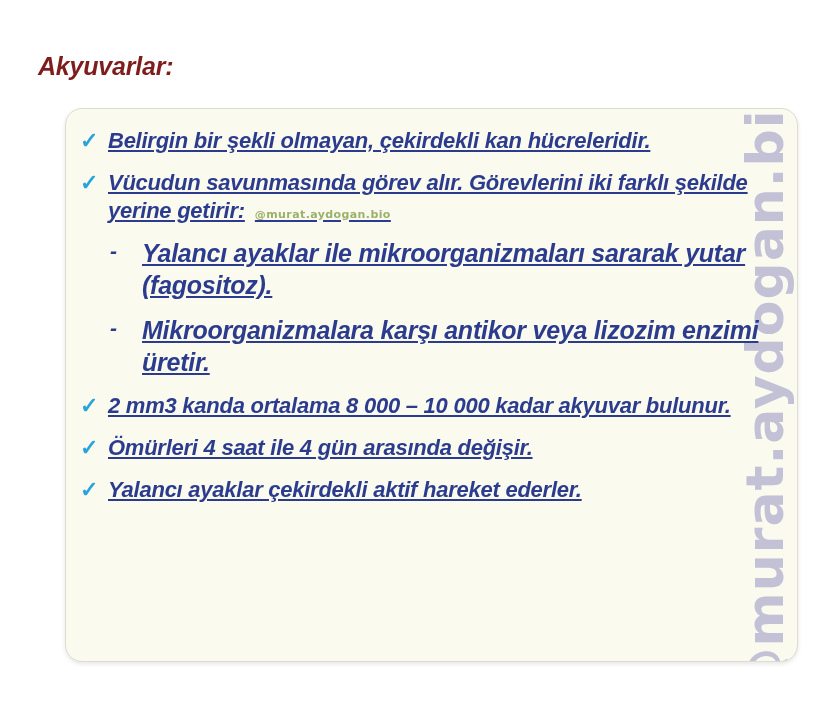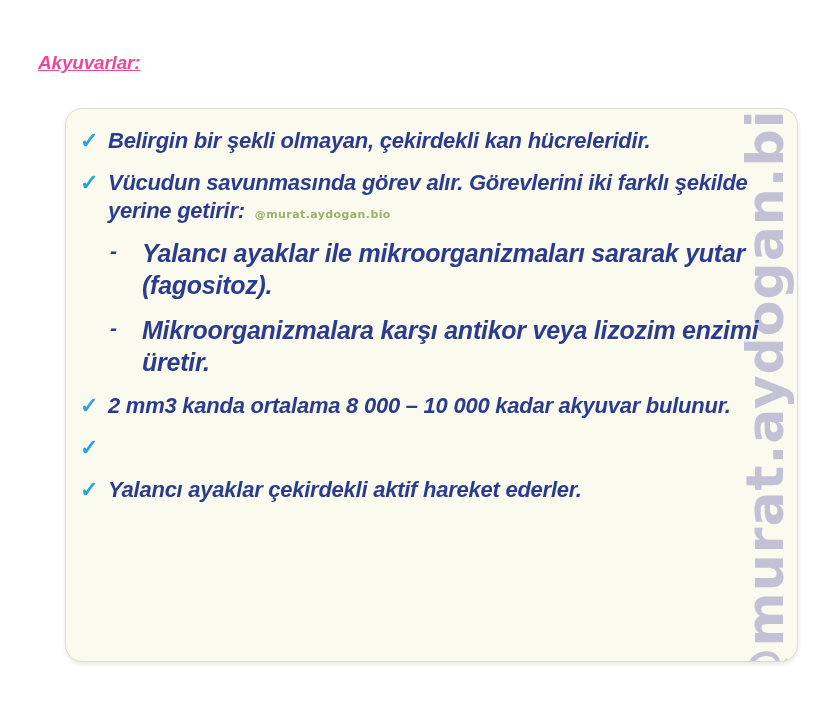--- a/index.html
+++ b/index.html
@@ -23,27 +23,26 @@
     width: 828px;
     height: 716px;
     background: #ffffff;
   }
 
   
   #heading {
     position: absolute;
     left: 38px;
     top: 52px;
-    font-size: 19px;
+    font-size: 25px;
     font-weight: bold;
     font-style: italic;
-    color: #ec4899;
+    color: #7f1d1d;
     letter-spacing: -0.2px;
     white-space: nowrap;
-    text-decoration: underline;
   }
 
   
   #card {
     position: absolute;
     left: 65px;
     top: 108px;
     width: 733px;
     height: 554px;
     box-sizing: border-box;
@@ -122,20 +121,21 @@
   }
 
   .text {
     flex: 1 1 auto;
     color: #2b3c8e;
     font-weight: bold;
     font-style: italic;
     font-size: 22px;
     line-height: 1.26;
     letter-spacing: -0.25px;
+    text-decoration: underline;
   }
   .item.level-2 .text {
     font-size: 25px;
   }
 
   .inline-watermark {
     font-size: 11px;
     font-weight: bold;
     font-style: normal;
     color: #9ab16b;
@@ -174,20 +174,21 @@
         <div class="item level-2">
           <span class="marker dash">-</span>
           <span class="text"><span>Mikroorganizmalara karşı antikor veya lizozim enzimi üretir.</span></span>
         </div>
         <div class="item level-1">
           <span class="marker check">✓</span>
           <span class="text"><span>2 mm3 kanda ortalama 8 000 – 10 000 kadar akyuvar bulunur.</span></span>
         </div>
         <div class="item level-1">
           <span class="marker check">✓</span>
+          <span class="text"><span>Ömürleri 4 saat ile 4 gün arasında değişir.</span></span>
         </div>
         <div class="item level-1">
           <span class="marker check">✓</span>
           <span class="text"><span>Yalancı ayaklar çekirdekli aktif hareket ederler.</span></span>
         </div>
       </div>
 
   </div>
 
 </div>

